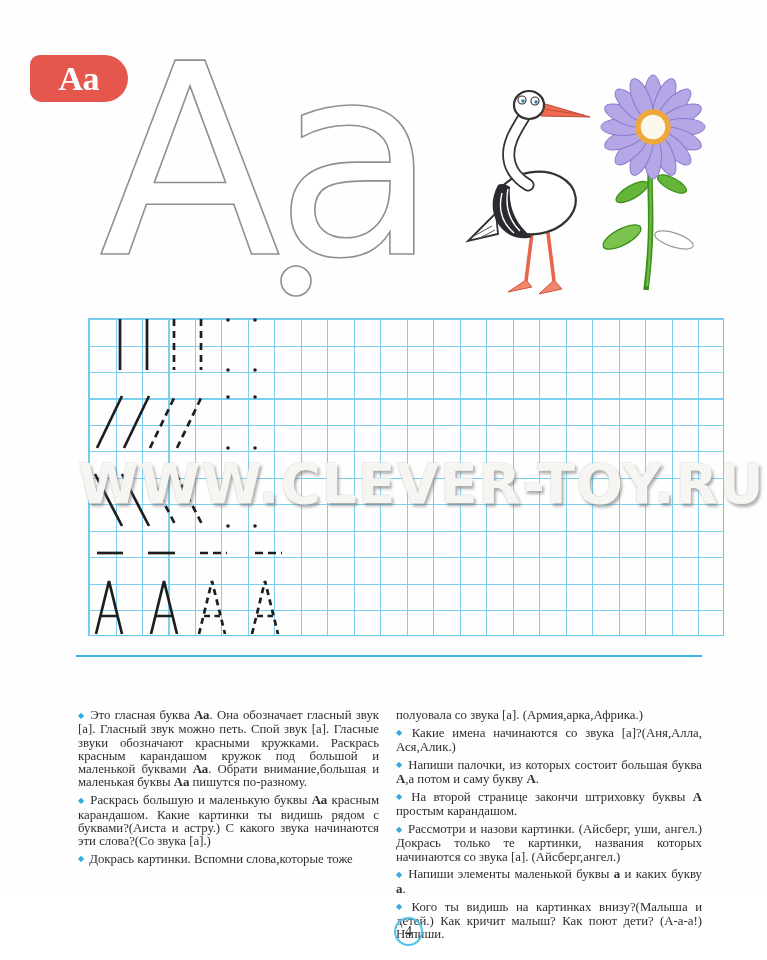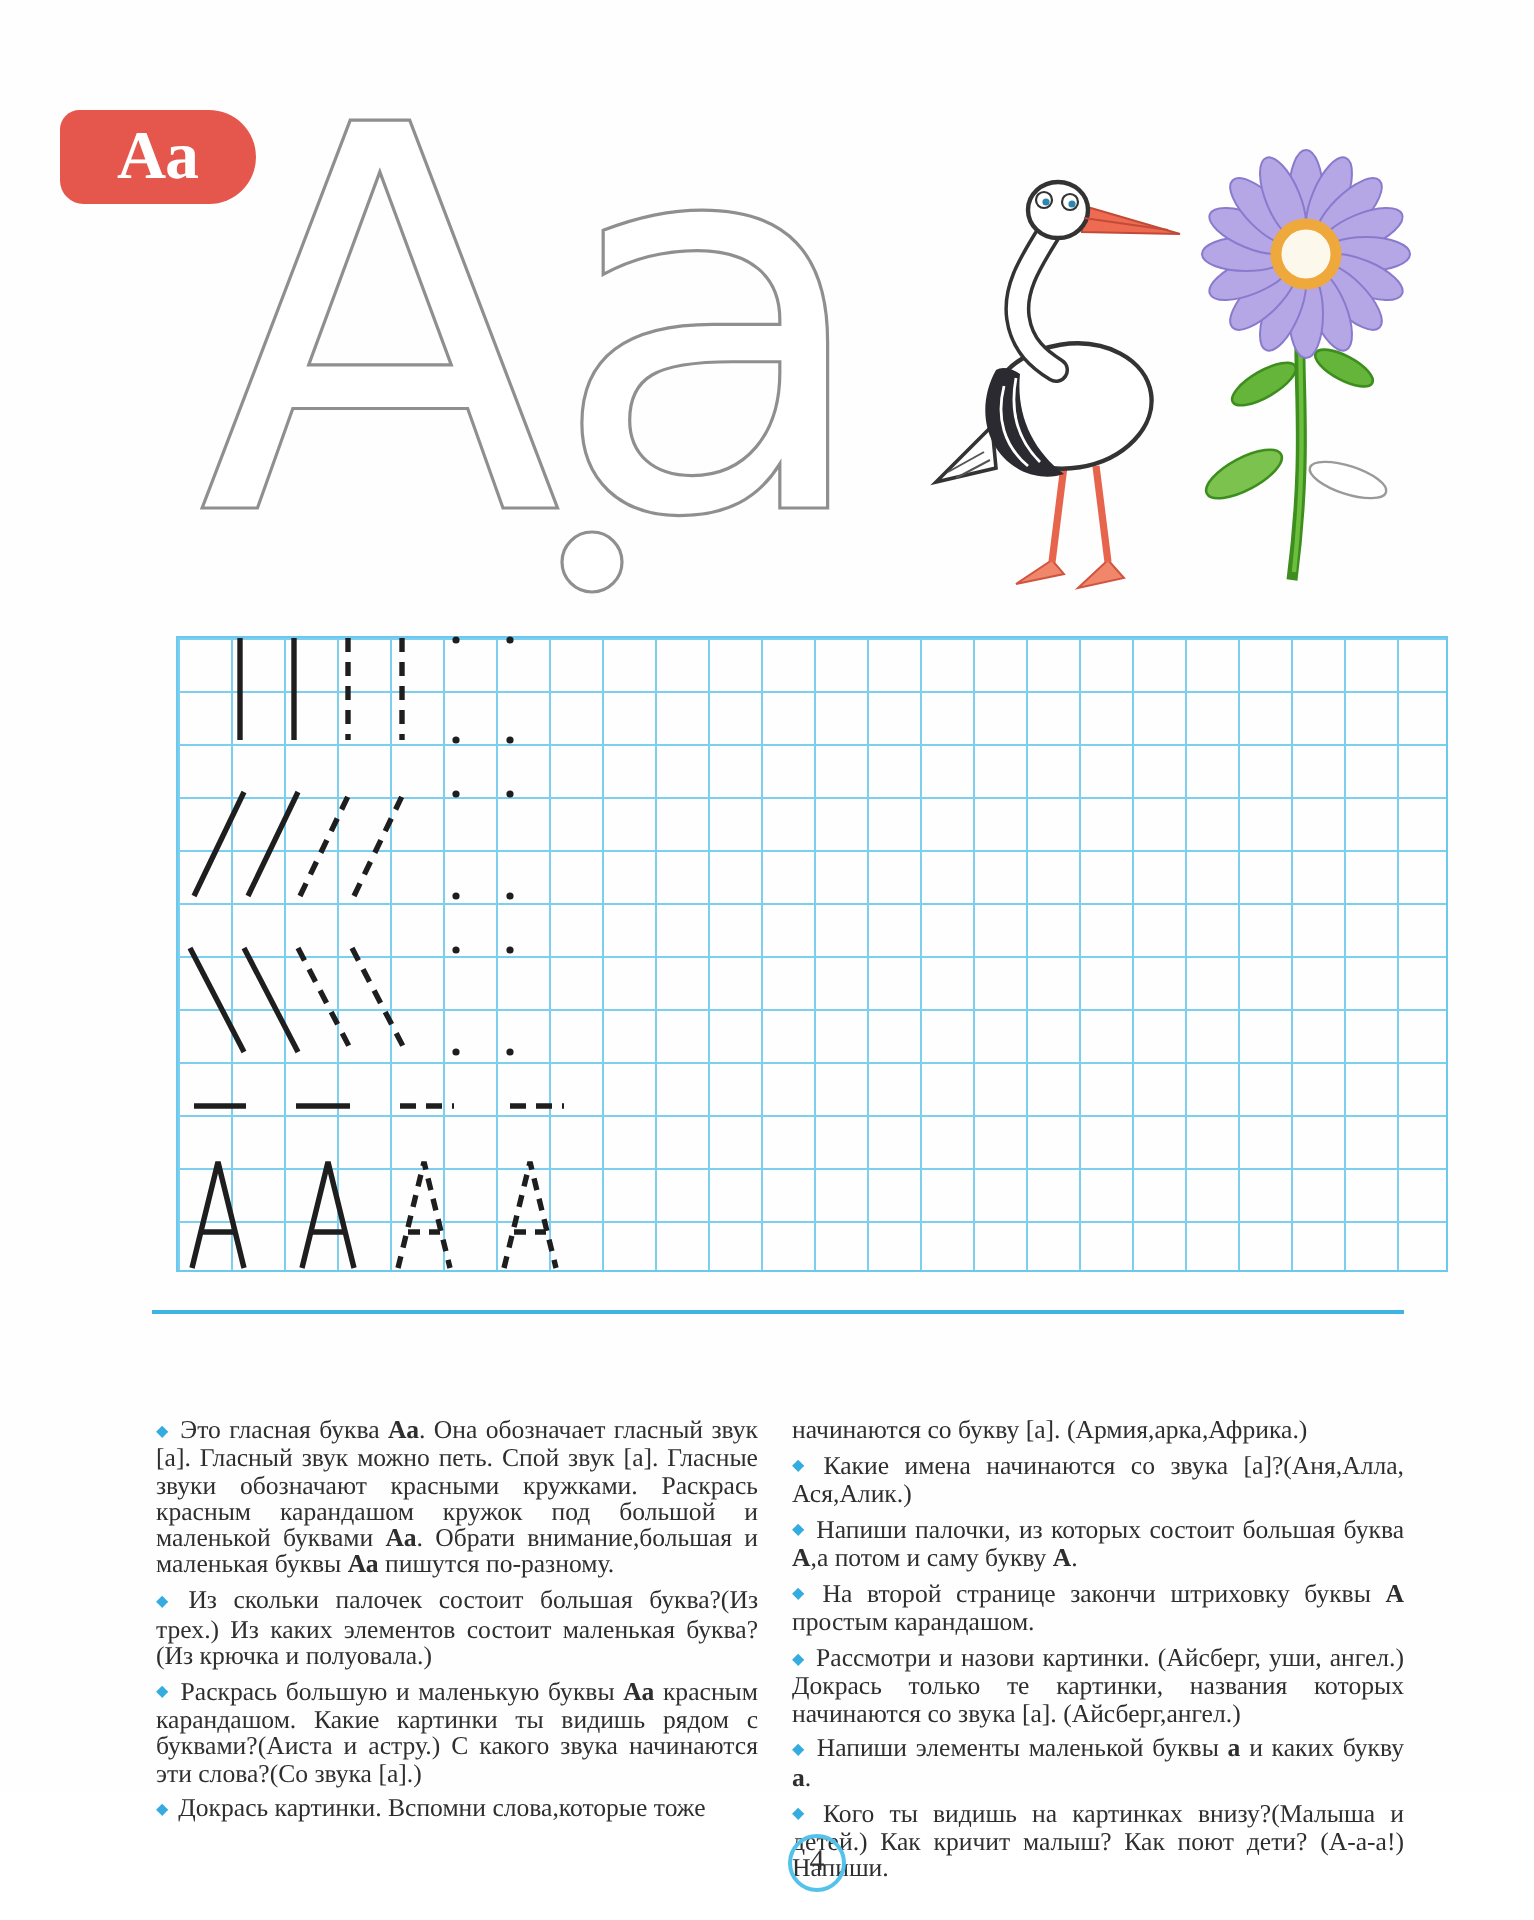--- a/index.html
+++ b/index.html
@@ -156,31 +156,31 @@
         <path d="M167,235 H194" stroke-dasharray="8 5"></path>
     </g>
     <g stroke="#1e1e1e" stroke-width="2.7" fill="none">
       <path d="M8,316 L21,263 L34,316 M13,298 L29,298"></path>
       <path d="M63,316 L76,263 L89,316 M68,298 L84,298"></path>
       <path d="M111,316 L124,263 L137,316 M116,298 L132,298" stroke-dasharray="6 4.5"></path>
       <path d="M164,316 L177,263 L190,316 M169,298 L185,298" stroke-dasharray="6 4.5"></path>
     </g>
   </svg>
 
+  <div class="watermark">WWW.CLEVER-TOY.RU</div>
 
   <div class="divider"></div>
 
   <div class="col col-left">
       <div class="para"><span class="bullet">◆</span><span>Это гласная буква </span><span class="b">Аа</span><span>. Она обозначает гласный звук [а]. Гласный звук можно петь. Спой звук [а]. Гласные звуки обозначают красными кружками. Раскрась красным карандашом кружок под большой и маленькой буквами </span><span class="b">Аа</span><span>. Обрати внимание,большая и маленькая буквы </span><span class="b">Аа</span><span> пишутся по-разному.</span></div>
-      <div class="para"><span class="bullet">◆</span><span>Из скольки палочек состоит большая буква?(</span><span class="i">Из трех</span><span>.) Из каких элементов состоит маленькая буква?(</span><span class="i">Из крючка и полуовала</span><span>.)</span></div>
       <div class="para"><span class="bullet">◆</span><span>Раскрась большую и маленькую буквы </span><span class="b">Аа</span><span> красным карандашом. Какие картинки ты видишь рядом  с буквами?(</span><span class="i">Аиста и астру</span><span>.) С какого звука начинаются эти слова?(</span><span class="i">Со звука [а]</span><span>.)</span></div>
       <div class="para"><span class="bullet">◆</span><span>Докрась картинки. Вспомни слова,которые тоже</span></div>
     </div>
   <div class="col col-right">
-      <div class="para"><span>начинаются со букву [а]. (</span><span class="i">Армия,арка,Африка</span><span>.)</span></div>
+      <div class="para"><span>полуовала со звука [а]. (</span><span class="i">Армия,арка,Африка</span><span>.)</span></div>
       <div class="para"><span class="bullet">◆</span><span>Какие имена начинаются со звука [а]?(</span><span class="i">Аня,Алла, Ася,Алик</span><span>.)</span></div>
       <div class="para"><span class="bullet">◆</span><span>Напиши палочки, из которых состоит большая буква </span><span class="b">А</span><span>,а потом  и саму букву </span><span class="b">А</span><span>.</span></div>
       <div class="para"><span class="bullet">◆</span><span>На второй странице закончи штриховку буквы </span><span class="b">А</span><span> простым карандашом.</span></div>
       <div class="para"><span class="bullet">◆</span><span>Рассмотри и назови картинки. (</span><span class="i">Айсберг, уши, ангел</span><span>.) Докрась только те картинки, названия которых начинаются со звука [а]. (</span><span class="i">Айсберг,ангел</span><span>.)</span></div>
       <div class="para"><span class="bullet">◆</span><span>Напиши элементы маленькой буквы </span><span class="b">а</span><span> и каких букву </span><span class="b">а</span><span>.</span></div>
       <div class="para"><span class="bullet">◆</span><span>Кого ты видишь на картинках внизу?(</span><span class="i">Малыша и детей</span><span>.) Как кричит малыш? Как поют дети? (</span><span class="i">А-а-а!</span><span>) Напиши.</span></div>
     </div>
 
   <div class="pagenum">
     <span>4</span>

